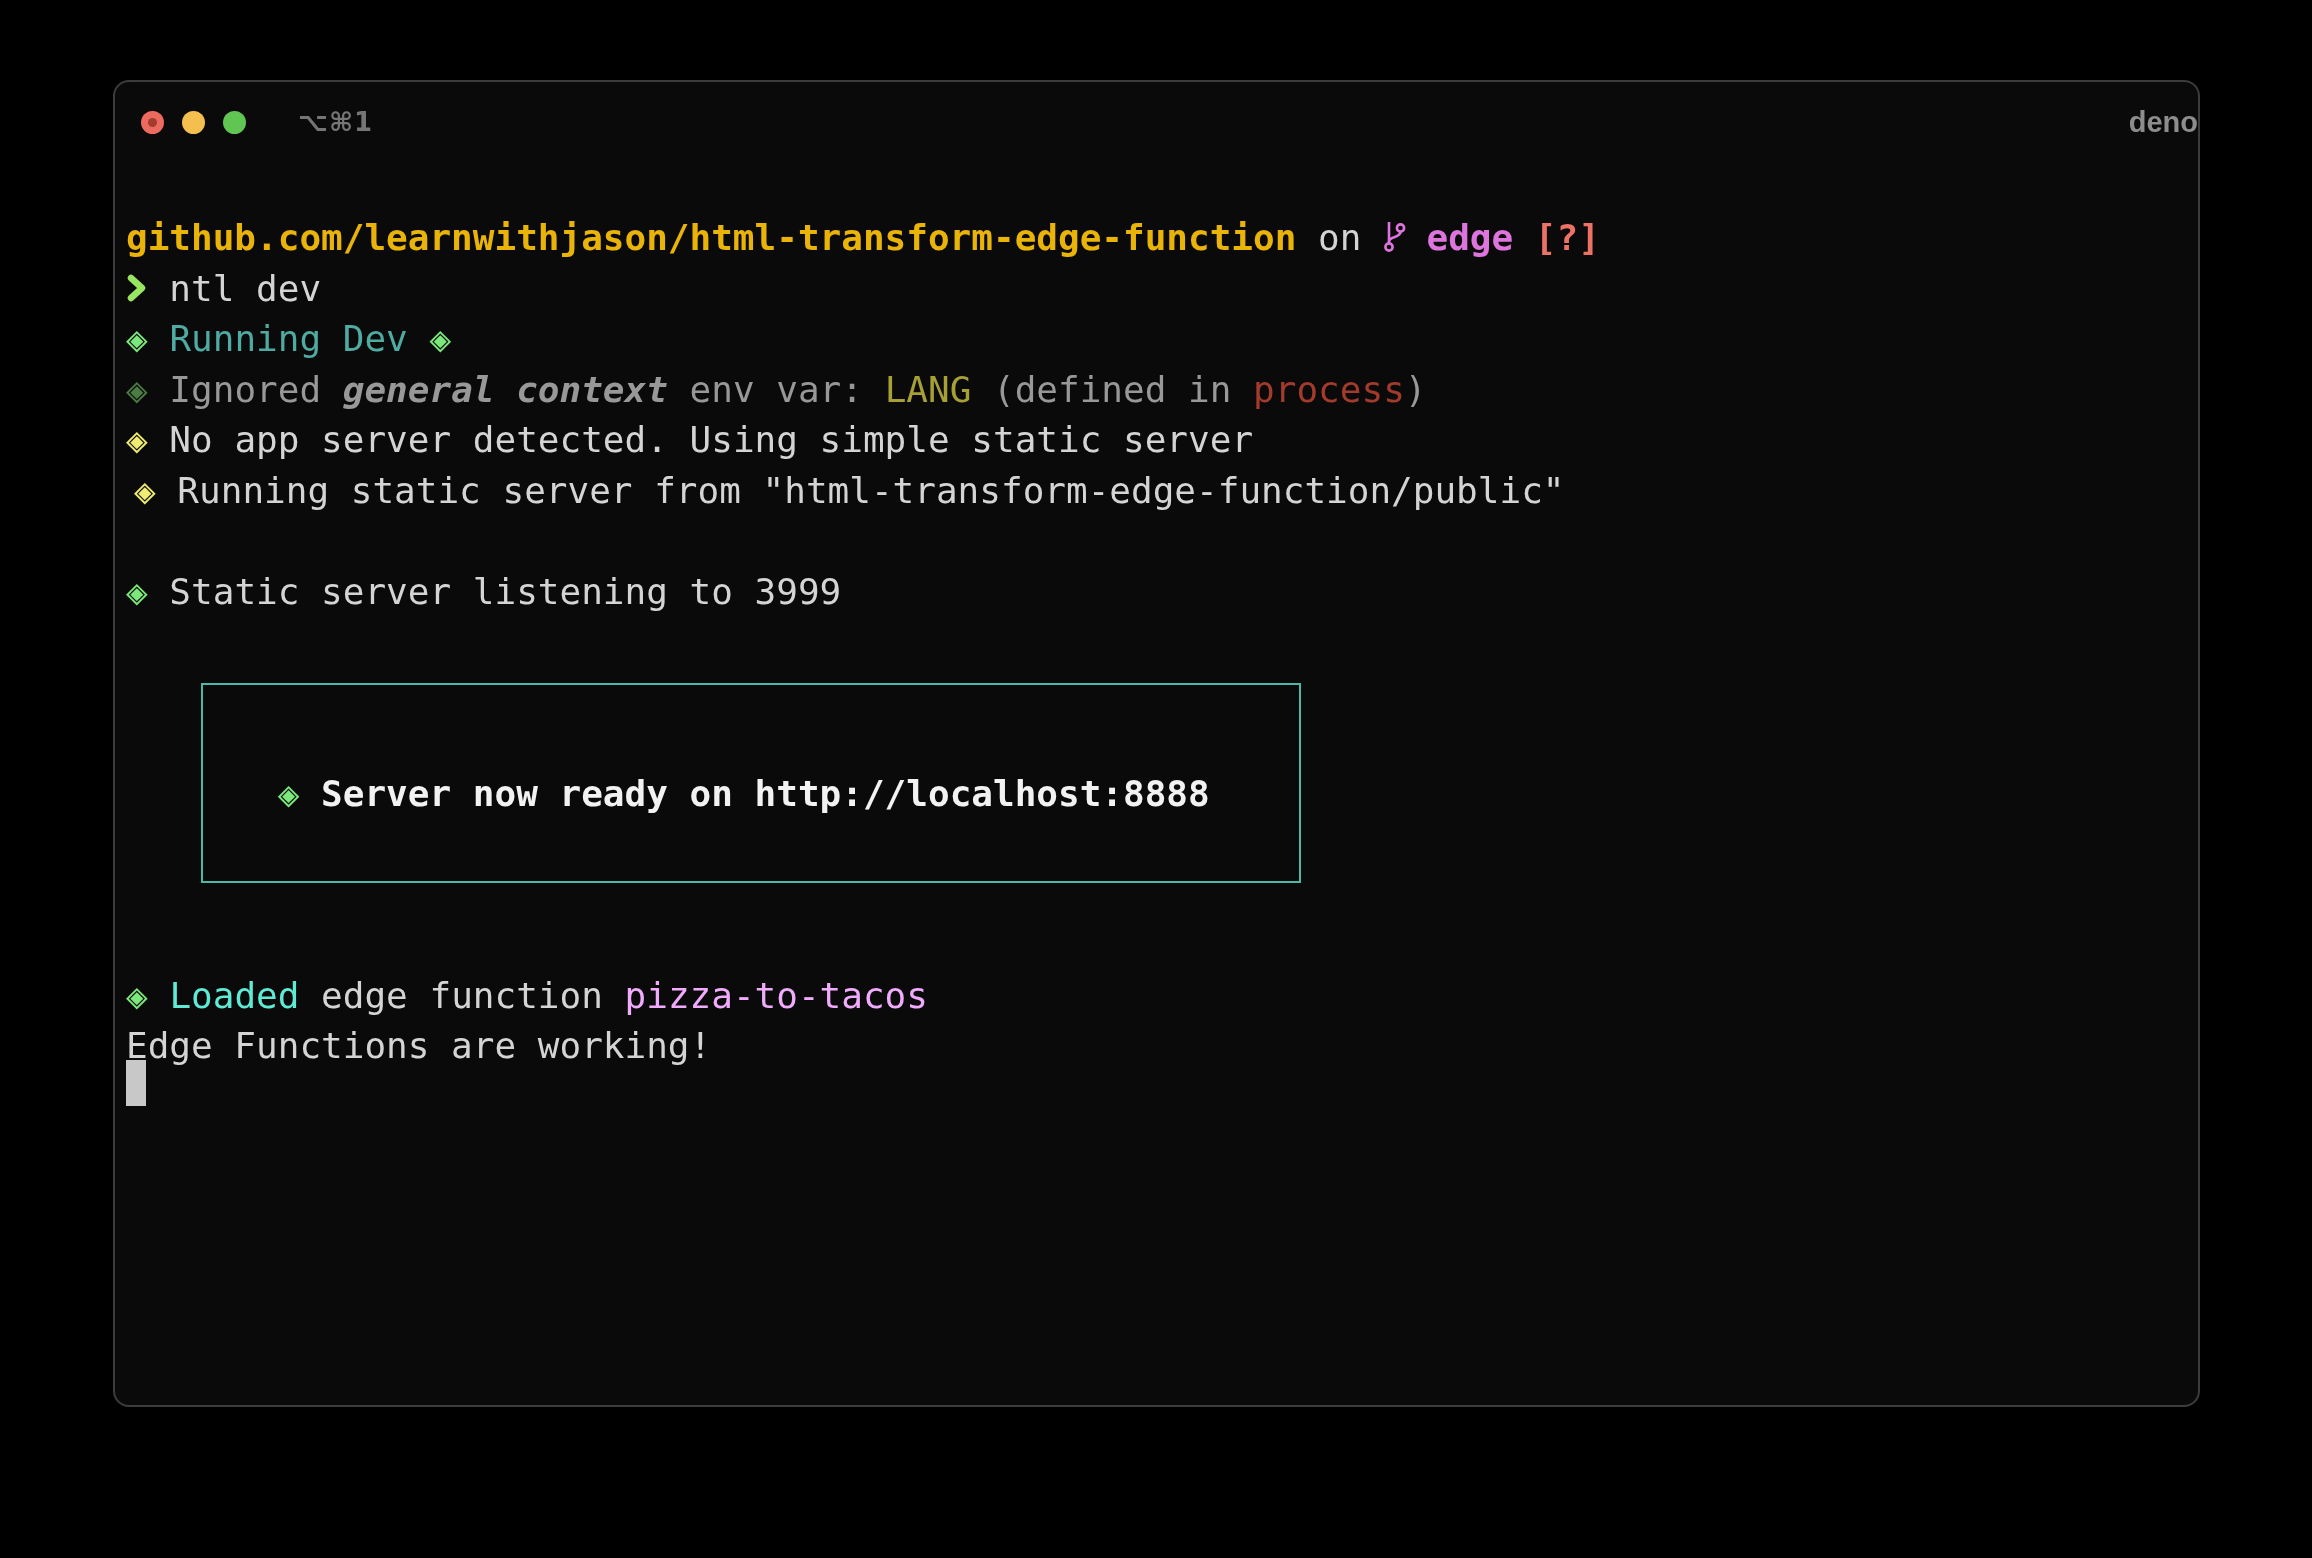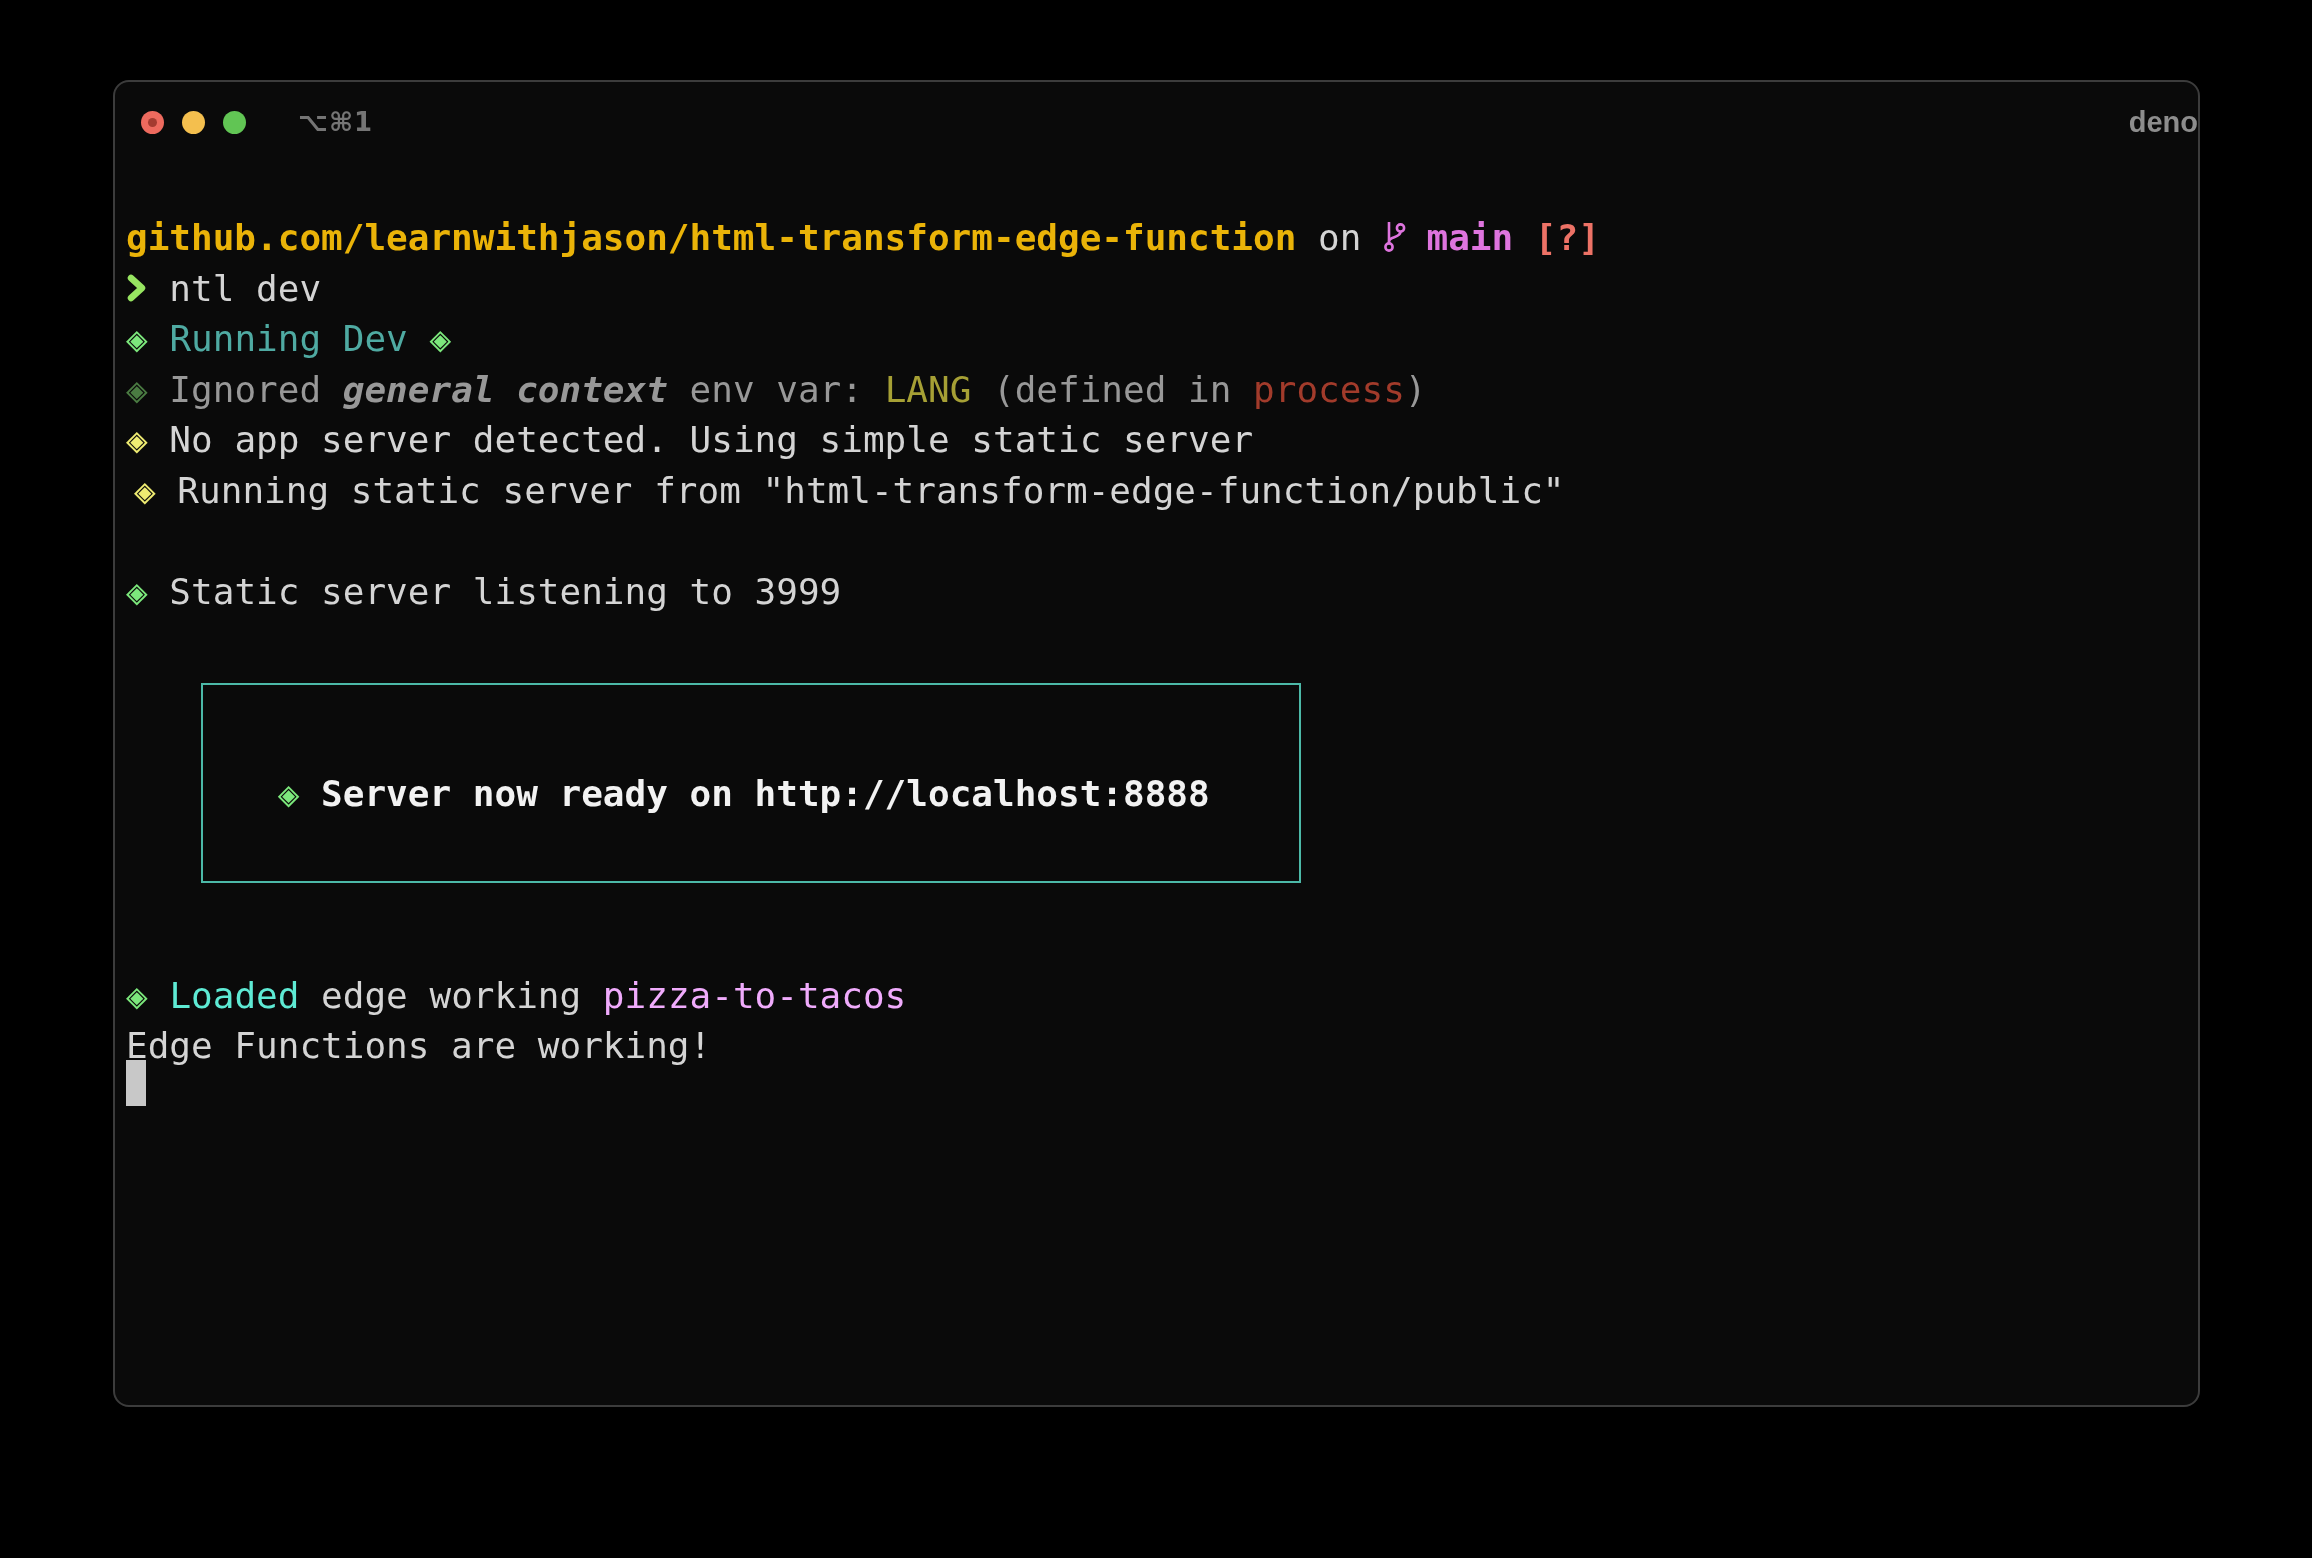--- a/index.html
+++ b/index.html
@@ -149,30 +149,30 @@
     </div>
 
     <div class="content">
       <div class="ready-box"></div>
       <div>
           <div class="row" style="top: 130px;"><span style="color: #eab308; font-weight: bold;">github.com/learnwithjason/html-transform-edge-function</span><span> on </span><span class="seg-icon" style="color: rgb(222, 116, 222);"><svg width="24" height="34" viewBox="0 0 24 34" fill="none" xmlns="http://www.w3.org/2000/svg">
     <circle cx="17.5" cy="8" r="3.6" stroke="currentColor" stroke-width="2.6"></circle>
     <circle cx="6" cy="27" r="3.6" stroke="currentColor" stroke-width="2.6"></circle>
     <path d="M6 2 L6 23.4" stroke="currentColor" stroke-width="2.6"></path>
     <path d="M17.5 11.6 C17.5 18.5, 6 16, 6 21.5" stroke="currentColor" stroke-width="2.6" fill="none"></path>
-  </svg></span><span> </span><span style="color: rgb(222, 116, 222); font-weight: bold;">main</span><span> </span><span style="color: rgb(237, 114, 102); font-weight: bold;">[?]</span></div>
+  </svg></span><span> </span><span style="color: rgb(222, 116, 222); font-weight: bold;">edge</span><span> </span><span style="color: rgb(237, 114, 102); font-weight: bold;">[?]</span></div>
           <div class="row" style="top: 180.5px;"><span class="seg-icon" style="color: rgb(151, 229, 97);"><svg width="20" height="34" viewBox="0 0 20 34" fill="none" xmlns="http://www.w3.org/2000/svg">
     <path d="M4 7 L15 17 L4 27" stroke="currentColor" stroke-width="6.5" stroke-linecap="round" stroke-linejoin="round" fill="none"></path>
   </svg></span><span> ntl dev</span></div>
           <div class="row" style="top: 231px;"><span class="dia" style="color: rgb(124, 232, 124);">◈</span><span> </span><span style="color: rgb(79, 170, 162);">Running Dev</span><span> </span><span class="dia" style="color: rgb(124, 232, 124);">◈</span></div>
           <div class="row" style="top: 281.5px;"><span class="dia" style="color: rgb(74, 123, 66);">◈</span><span style="color: rgb(152, 152, 152);"> Ignored </span><span style="color: rgb(152, 152, 152); font-weight: bold; font-style: italic;">general context</span><span style="color: rgb(152, 152, 152);"> env var: </span><span style="color: rgb(166, 160, 53);">LANG</span><span style="color: rgb(152, 152, 152);"> (defined in </span><span style="color: rgb(162, 59, 43);">process</span><span style="color: rgb(152, 152, 152);">)</span></div>
           <div class="row" style="top: 332px;"><span class="dia" style="color: rgb(239, 236, 114);">◈</span><span> No app server detected. Using simple static server</span></div>
           <div class="row" style="top: 382.5px; margin-left: 8px;"><span class="dia" style="color: rgb(239, 236, 114);">◈</span><span> Running static server from "html-transform-edge-function/public"</span></div>
           <div class="row" style="top: 483.5px;"><span class="dia" style="color: rgb(124, 232, 124);">◈</span><span> Static server listening to 3999</span></div>
           <div class="row" style="top: 685.5px;"><span>       </span><span class="dia" style="color: rgb(124, 232, 124); font-weight: bold;">◈</span><span style="font-weight: bold;"> </span><span style="color: rgb(242, 242, 242); font-weight: bold;">Server now ready on http://localhost:8888</span></div>
-          <div class="row" style="top: 887.5px;"><span class="dia" style="color: rgb(124, 232, 124);">◈</span><span> </span><span style="color: #5eead4;">Loaded</span><span> edge working </span><span style="color: #f0abfc;">pizza-to-tacos</span></div>
+          <div class="row" style="top: 887.5px;"><span class="dia" style="color: rgb(124, 232, 124);">◈</span><span> </span><span style="color: #5eead4;">Loaded</span><span> edge function </span><span style="color: #f0abfc;">pizza-to-tacos</span></div>
           <div class="row" style="top: 938px;"><span>Edge Functions are working!</span></div>
         </div>
       <div class="cursor"></div>
     </div>
 
   </div>
 </div>
 
 </body></html>

